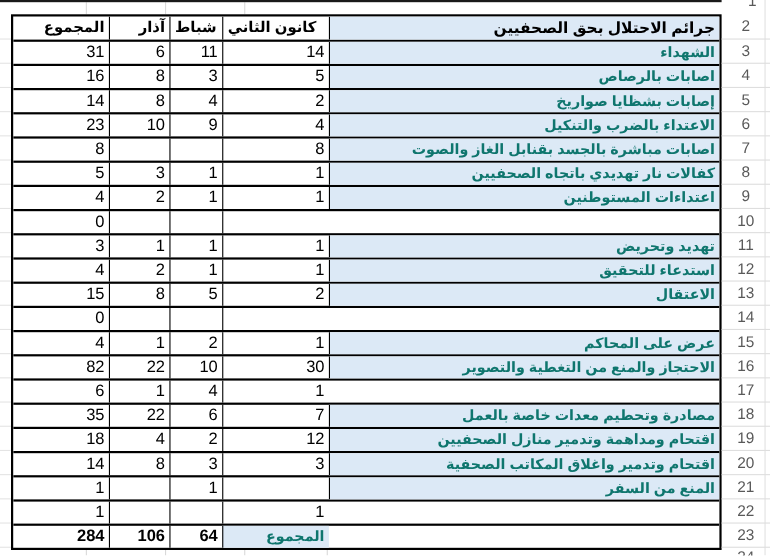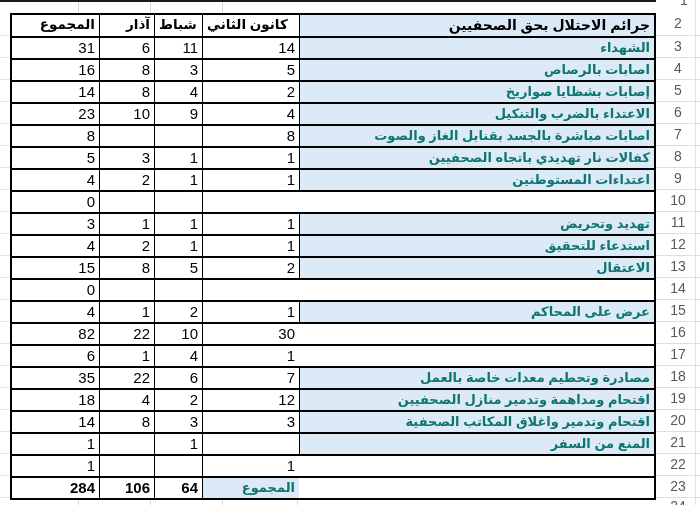--- a/index.html
+++ b/index.html
@@ -202,20 +202,21 @@
         <div class="c">1</div>
         <div class="c">2</div>
         <div class="c">1</div>
         <div class="c label" dir="rtl">عرض على المحاكم</div>
       </div>
       <div class="trow">
         <div class="c total">82</div>
         <div class="c">22</div>
         <div class="c">10</div>
         <div class="c">30</div>
+        <div class="c label" dir="rtl">الاحتجاز والمنع من التغطية والتصوير</div>
       </div>
       <div class="trow">
         <div class="c total">6</div>
         <div class="c">1</div>
         <div class="c">4</div>
         <div class="c">1</div>
       </div>
       <div class="trow">
         <div class="c total">35</div>
         <div class="c">22</div>

